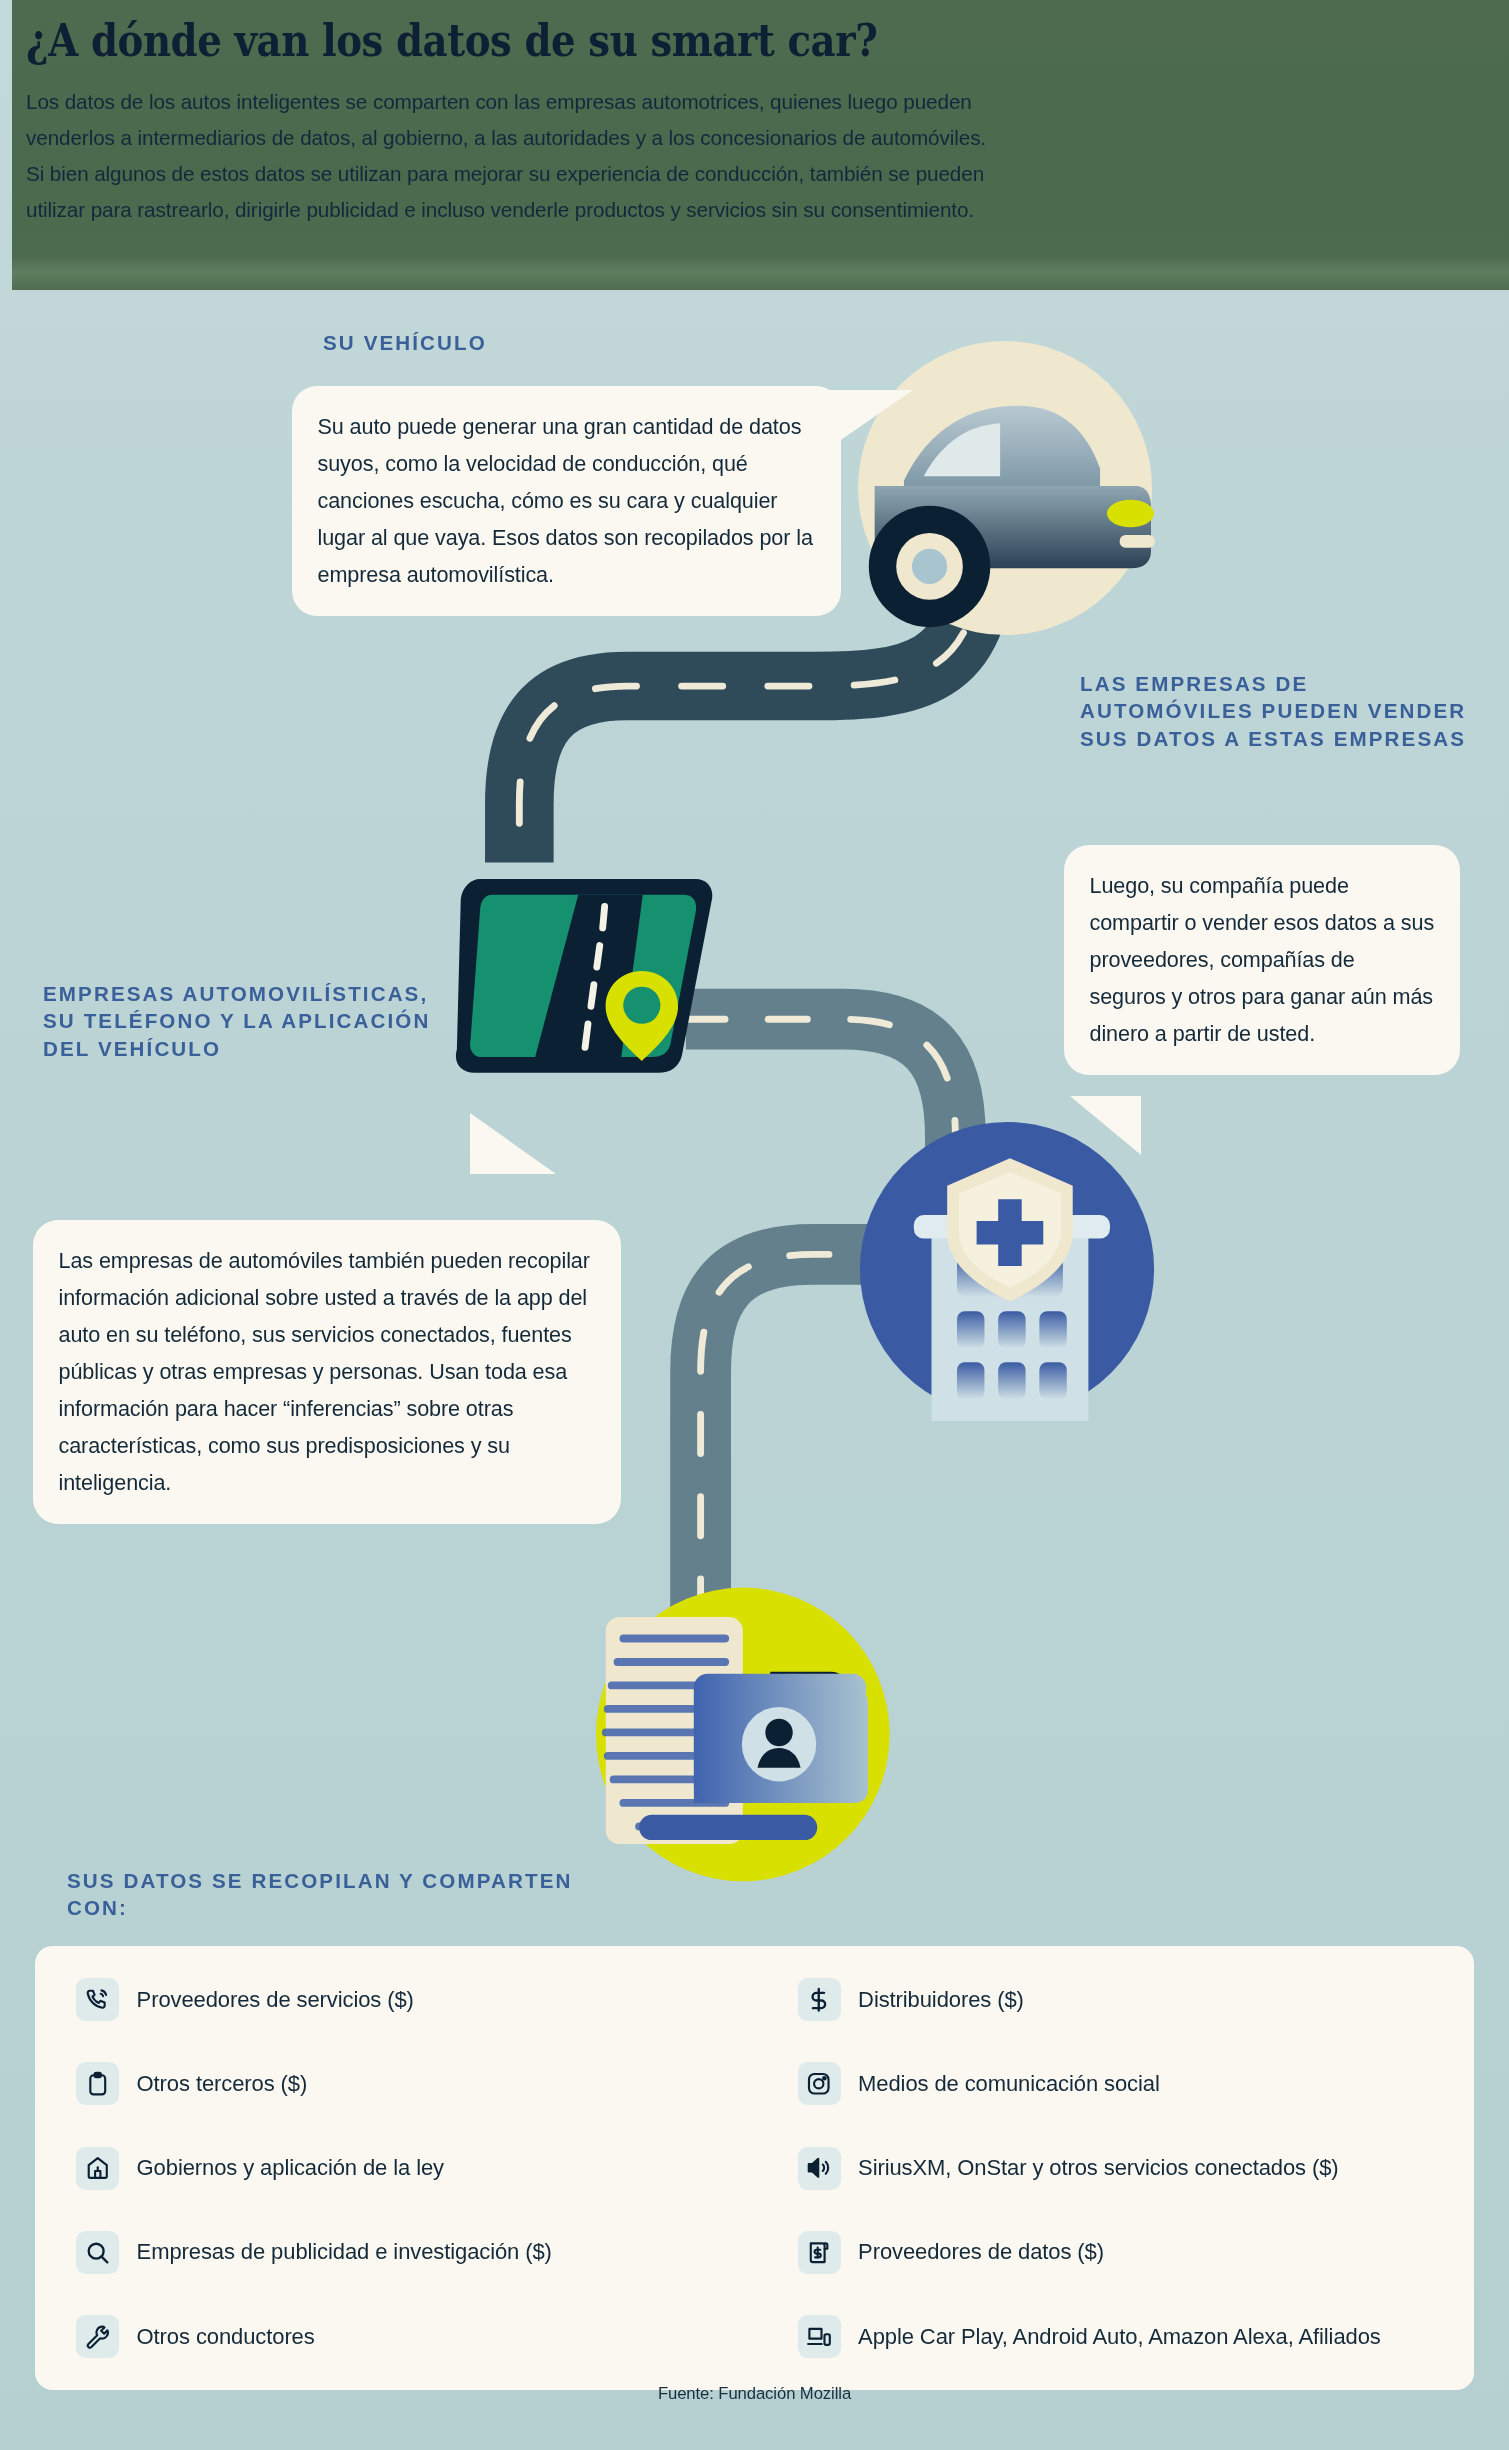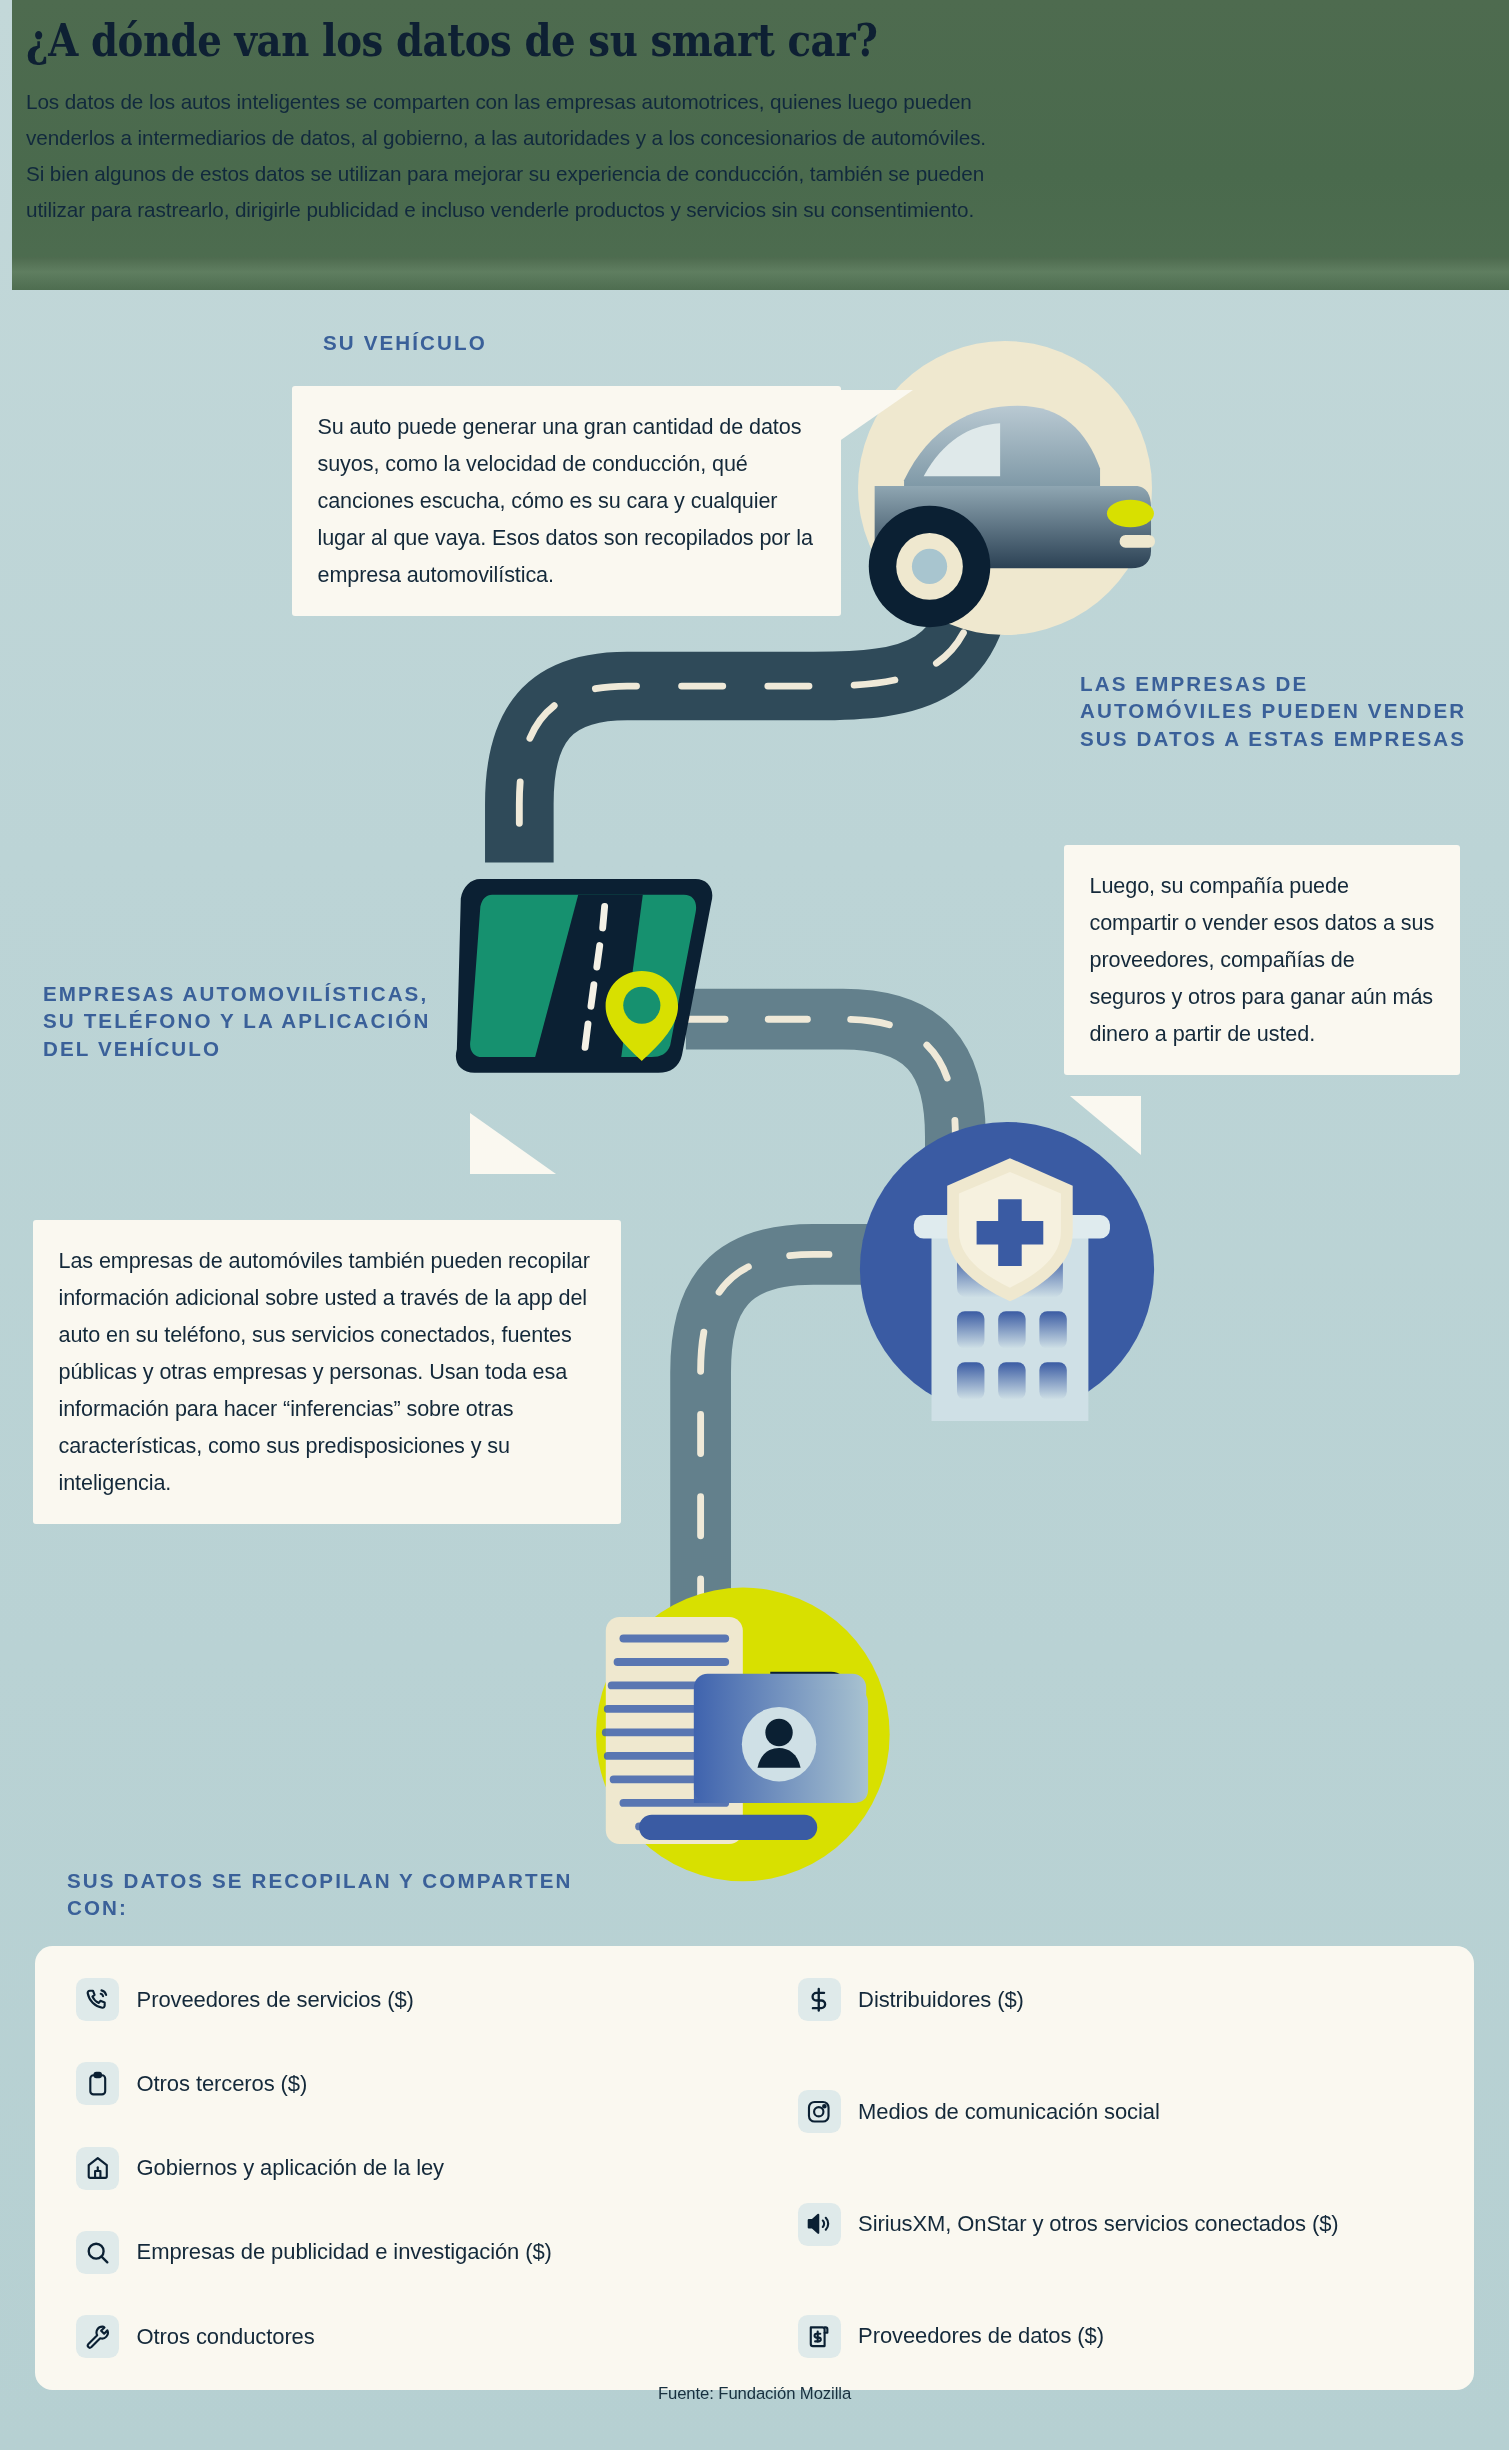--- a/index.html
+++ b/index.html
@@ -72,21 +72,21 @@
   }
   #kicker1 { left: 312px; top: 329px; margin-left: 11px; }
   #kicker2 { left: 1080px; top: 670px; width: 392px; }
   #kicker3 { left: 43px;  top: 980px; width: 412px; }
   #kicker4 { left: 67px;  top: 1867px; width: 549px; }
 
   
   .bubble {
     position: absolute;
     background: #faf8f0;
-    border-radius: 3px;
+    border-radius: 25px;
     color: #14293a;
     font-size: 21.6px;
     line-height: 37px;
     padding: 21.6px 25.5px 23.5px 25.5px;
     letter-spacing: -0.1px;
   }
   .tail { position: absolute; width: 0; height: 0; }
 
   #bubble1 { left: 292px; top: 386px; width: 549px; }
   #tail1 {
@@ -389,20 +389,30 @@
           <svg viewBox="0 0 24 24" fill="none" stroke="#0b2033" stroke-width="2" stroke-linecap="round" stroke-linejoin="round">
             <path d="M4.5 3.2h11a2 2 0 0 1 2 2v15.6H6.5a2 2 0 0 1-2-2z"></path>
             <path d="M17.5 3.2h1a1.6 1.6 0 0 1 1.6 1.6v3.4h-2.6"></path>
             <path d="M11 7.2v9.2"></path>
               <path d="M13.4 9.2H9.9a1.8 1.8 0 0 0 0 3.6h2.2a1.8 1.8 0 0 1 0 3.6H8.6"></path>
           </svg>
         </span>
         <span class="rlabel">Proveedores de datos ($)</span>
       </div>
 
+      <div class="row">
+        <span class="ibox">
+          <svg viewBox="0 0 24 24" fill="none" stroke="#0b2033" stroke-width="2" stroke-linecap="round" stroke-linejoin="round">
+            <path d="M3.2 4.6h11.4v9.2H3.2z"></path>
+              <path d="M2 18.8h12.8"></path>
+            <rect x="17.4" y="9.6" width="5" height="10" rx="1.6"></rect>
+          </svg>
+        </span>
+        <span class="rlabel">Apple Car Play, Android Auto, Amazon Alexa, Afiliados</span>
+      </div>
 
     </div>
   </div>
 
   <div id="footer">Fuente: Fundación Mozilla</div>
 
 </div>
 
 
 </body></html>

